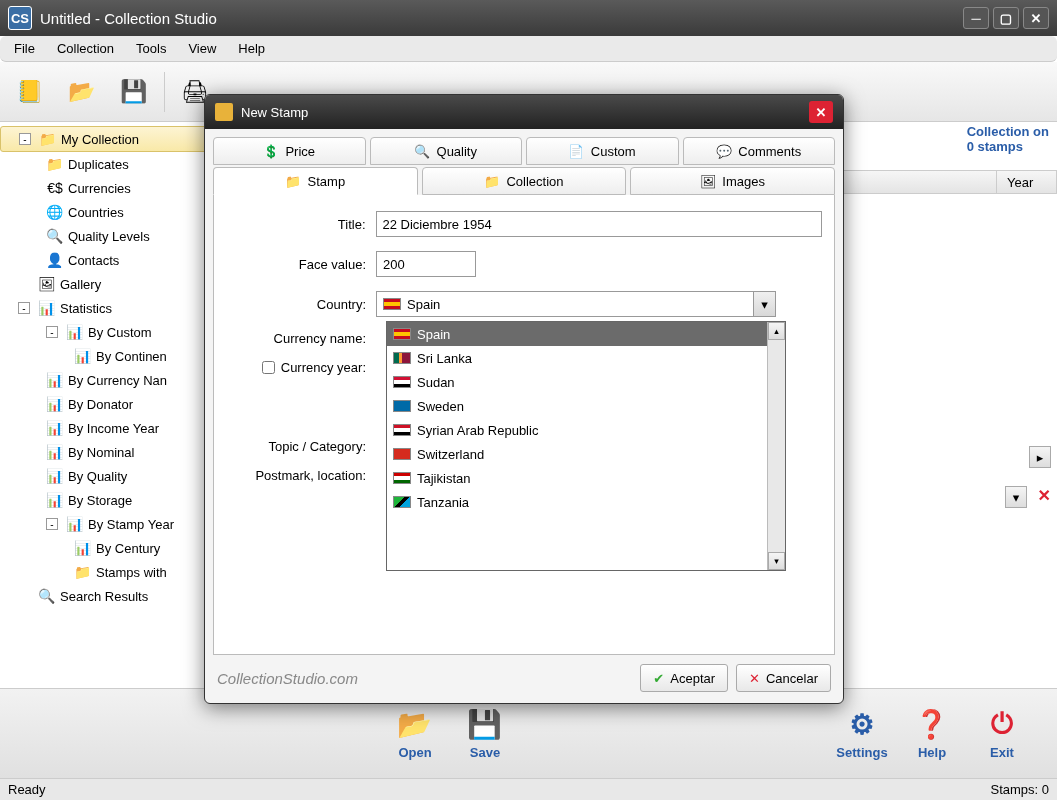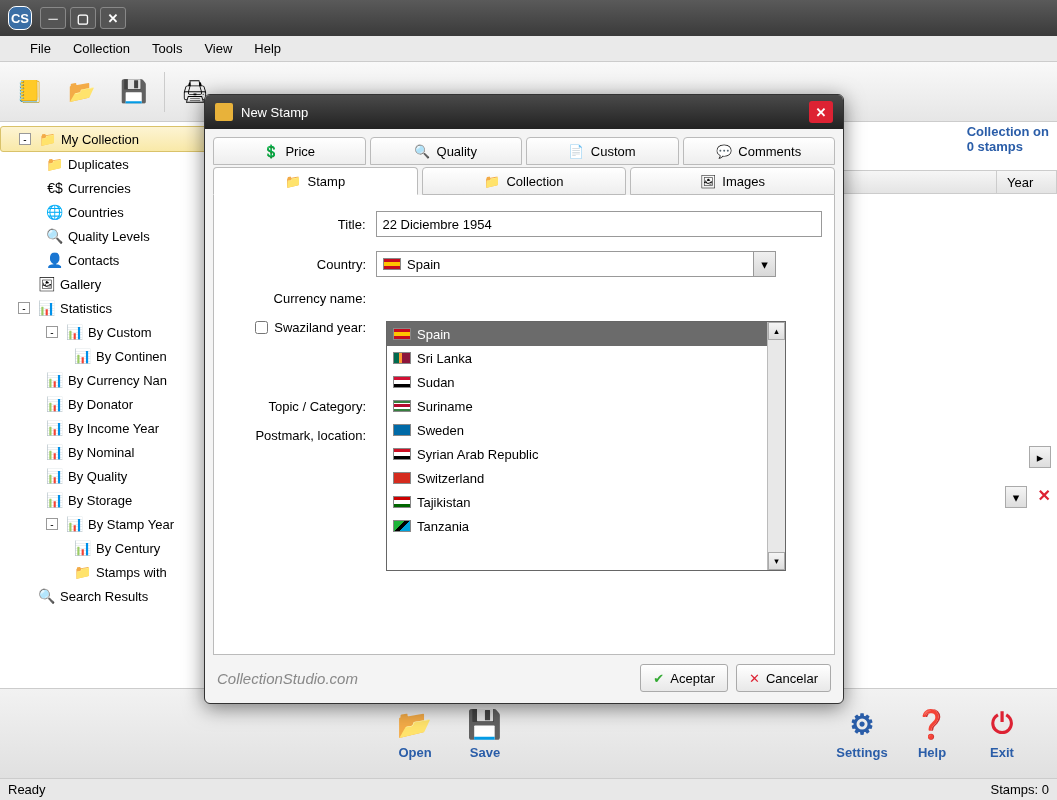--- a/index.html
+++ b/index.html
@@ -1,26 +1,26 @@
 <!DOCTYPE html>
 <html><head>
 <meta charset="utf-8">
 <style>
 * { box-sizing: border-box; margin: 0; padding: 0; font-family: Tahoma, Arial, sans-serif; font-size: 13px; }
 body { width: 1057px; height: 800px; background: #fff; overflow: hidden; position: relative; }
 
 
 .titlebar { height: 36px; background: linear-gradient(#5a5a5a,#3a3a3a); display: flex; align-items: center; padding: 0 8px; color: #fff; }
-.titlebar .app-icon { width: 24px; height: 24px; background: #3a6ea5; border: 1px solid #fff; border-radius: 8px; display: flex; align-items: center; justify-content: center; font-weight: bold; margin-right: 8px; }
+.titlebar .app-icon { width: 24px; height: 24px; background: #3a6ea5; border: 1px solid #fff; border-radius: 3px; display: flex; align-items: center; justify-content: center; font-weight: bold; margin-right: 8px; }
 .titlebar .title { flex: 1; font-size: 15px; }
 .win-btns { display: flex; gap: 4px; }
 .win-btn { width: 26px; height: 22px; background: #555; border: 1px solid #888; border-radius: 3px; display: flex; align-items: center; justify-content: center; color: #fff; font-weight: bold; cursor: pointer; }
 
 
-.menubar { height: 26px; background: #eaeaea; display: flex; align-items: center; padding: 0 20px; gap: 2px; border-bottom: 1px solid #ccc; }
+.menubar { height: 26px; background: #eaeaea; display: flex; align-items: center; padding: 0 4px; gap: 2px; border-bottom: 1px solid #ccc; border-radius: 6px; }
 .menubar span { padding: 3px 10px; cursor: pointer; }
 
 
 .toolbar { height: 60px; background: linear-gradient(#f9f9f9,#e6e6e6); border-bottom: 1px solid #ccc; display: flex; align-items: center; padding: 0 8px; gap: 8px; }
 .toolbar .tb-btn { width: 44px; height: 44px; border-radius: 4px; display: flex; align-items: center; justify-content: center; font-size: 22px; cursor: pointer; }
 
 
 .main { display: flex; height: calc(800px - 36px - 26px - 60px - 90px - 22px); }
 .sidebar { width: 230px; border-right: 1px solid #ccc; background: #fff; overflow: hidden; padding: 4px 0; }
 .tree { list-style: none; }
@@ -80,20 +80,21 @@
 
 .scroll-right { position: absolute; right: 6px; top: 324px; width: 22px; height: 22px; border: 1px solid #aaa; background: linear-gradient(#f5f5f5,#ddd); display:flex; align-items:center; justify-content:center; cursor:pointer; }
 .combo-lower { position: absolute; right: 30px; top: 364px; width: 22px; height: 22px; border: 1px solid #aaa; background: linear-gradient(#f5f5f5,#ddd); display:flex; align-items:center; justify-content:center; cursor:pointer; }
 .del-x { position: absolute; right: 6px; top: 364px; color: #d23; font-weight: bold; font-size: 16px; cursor:pointer; }
 </style>
 </head>
 <body>
 
 <div class="titlebar">
   <div class="app-icon">CS</div>
+  <div class="title">Untitled - Collection Studio</div>
   <div class="win-btns">
     <div class="win-btn">─</div>
     <div class="win-btn">▢</div>
     <div class="win-btn">✕</div>
   </div>
 </div>
 
 <div class="menubar">
   <span>File</span>
   <span>Collection</span>
@@ -286,36 +287,40 @@
           <span>Images</span>
         </div>
       </div>
   </div>
   <div class="dlg-body">
     <div class="form-row">
       <label>Title:</label>
       <input type="text" style="width: 448px;" value="22 Diciembre 1954">
     </div>
     <div class="form-row">
+      <label>Face value:</label>
+      <input type="text" style="width: 100px;" value="200">
+    </div>
+    <div class="form-row">
       <label>Country:</label>
       <div class="combo">
         <div style="flex:1;height:26px;border:1px solid #999;display:flex;align-items:center;padding:0 6px;background:#fff">
           <span class="flag" style="background:linear-gradient(to bottom,#c60b1e 33%,#ffc400 33%,#ffc400 66%,#c60b1e 66%)"></span>
           <span>Spain</span>
         </div>
         <div class="drop">▾</div>
       </div>
     </div>
     <div class="form-row">
       <label>Currency name:</label>
     </div>
     <div class="form-row">
       <label style="display:flex;align-items:center;justify-content:flex-end;gap:6px">
         <input type="checkbox" style="">
-        <span>Swaziland year:</span>
+        <span>Currency year:</span>
       </label>
     </div>
     <div style="height:50px"></div>
     <div class="form-row">
       <label>Topic / Category:</label>
     </div>
     <div class="form-row">
       <label>Postmark, location:</label>
     </div>
 
@@ -327,24 +332,20 @@
           </div>
           <div class="dd-item">
             <span class="flag" style="background:linear-gradient(to right,#006a4e 30%,#ff9933 30%,#ff9933 50%,#8d153a 50%)"></span>
             <span>Sri Lanka</span>
           </div>
           <div class="dd-item">
             <span class="flag" style="background:linear-gradient(to bottom,#d21034 33%,#fff 33%,#fff 66%,#000 66%)"></span>
             <span>Sudan</span>
           </div>
           <div class="dd-item">
-            <span class="flag" style="background:linear-gradient(to bottom,#377e3f 20%,#fff 20%,#fff 35%,#b40a2d 35%,#b40a2d 65%,#fff 65%,#fff 80%,#377e3f 80%)"></span>
-            <span>Suriname</span>
-          </div>
-          <div class="dd-item">
             <span class="flag" style="background:linear-gradient(#006aa7,#006aa7)"></span>
             <span>Sweden</span>
           </div>
           <div class="dd-item">
             <span class="flag" style="background:linear-gradient(to bottom,#ce1126 33%,#fff 33%,#fff 66%,#000 66%)"></span>
             <span>Syrian Arab Republic</span>
           </div>
           <div class="dd-item">
             <span class="flag" style="background:linear-gradient(#d52b1e,#d52b1e)"></span>
             <span>Switzerland</span>

